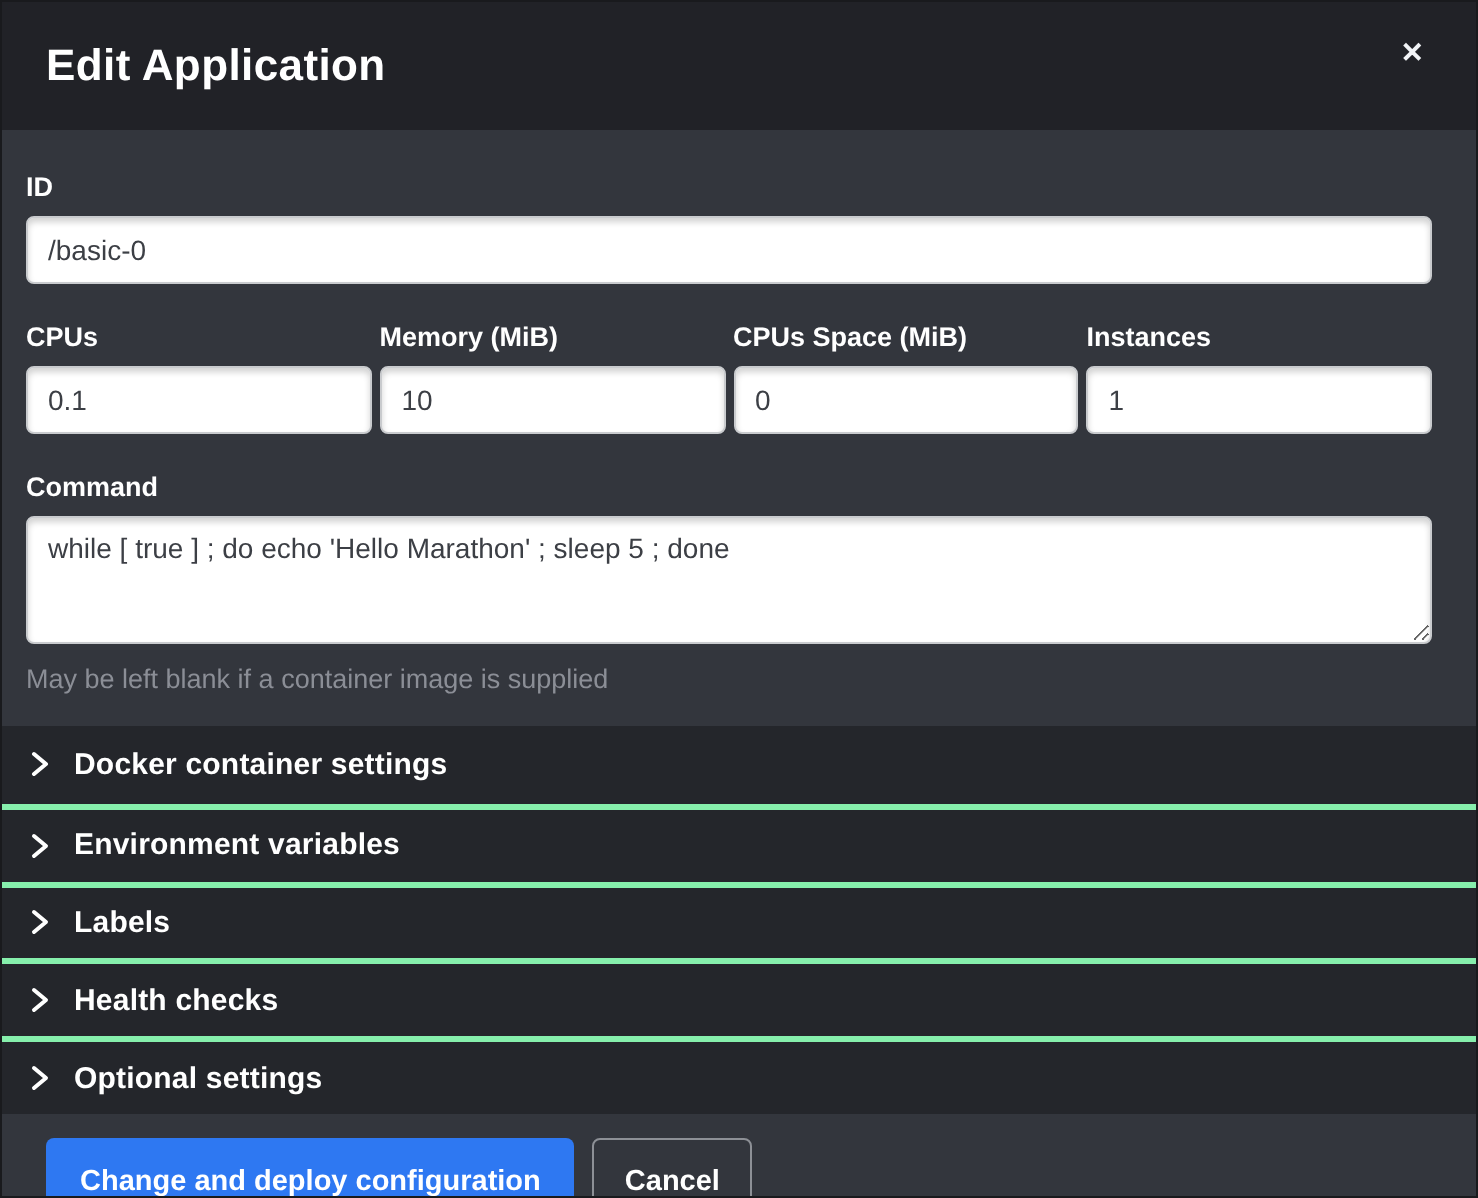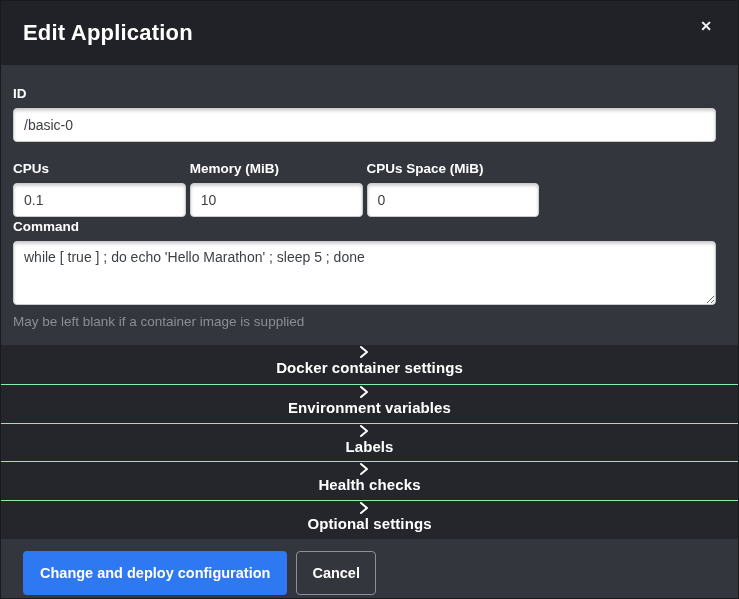--- a/index.html
+++ b/index.html
@@ -68,40 +68,39 @@
     height: 64px;
     resize: vertical;
     line-height: 1.4;
   }
   .row-4 {
     display: grid;
     grid-template-columns: repeat(4, 1fr);
     gap: 4px;
     margin-top: 19px;
   }
-  .command-group { margin-top: 2px; }
+  .command-group { margin-top: 19px; }
   .help-text {
     color: #8b8e96;
     font-size: 13.5px;
     margin-top: 5px;
   }
 
   
   .sections {
     background: #24262b;
     flex: 1 1 auto;
   }
   .section-row {
     height: 38.8px;
     display: flex; align-items: center;
     padding: 0 14px;
     cursor: pointer;
-    flex-direction: column;
-  }
-  .section-row + .section-row { border-top: 1px solid #86efac; }
+  }
+  .section-row + .section-row { border-top: 3px solid #86efac; }
   .chevron-icon {
     display: inline-flex;
     margin-right: 12px;
     color: #ffffff;
   }
   .chevron-icon svg { display: block; }
   .section-label {
     color: #ffffff;
     font-size: 15px;
     font-weight: 700;
@@ -161,20 +160,24 @@
         <input class="text-input" type="text" value="0.1" style="">
       </div>
       <div class="field-group">
         <label class="field-label">Memory (MiB)</label>
         <input class="text-input" type="text" value="10" style="">
       </div>
       <div class="field-group">
         <label class="field-label">CPUs Space (MiB)</label>
         <input class="text-input" type="text" value="0" style="">
       </div>
+      <div class="field-group">
+        <label class="field-label">Instances</label>
+        <input class="text-input" type="text" value="1" style="">
+      </div>
     </div>
 
     <div class="command-group">
       <label class="field-label">Command</label>
       <textarea class="text-area" style="">while [ true ] ; do echo 'Hello Marathon' ; sleep 5 ; done</textarea>
       <div class="help-text">May be left blank if a container image is supplied</div>
     </div>
 
   </div>
 

